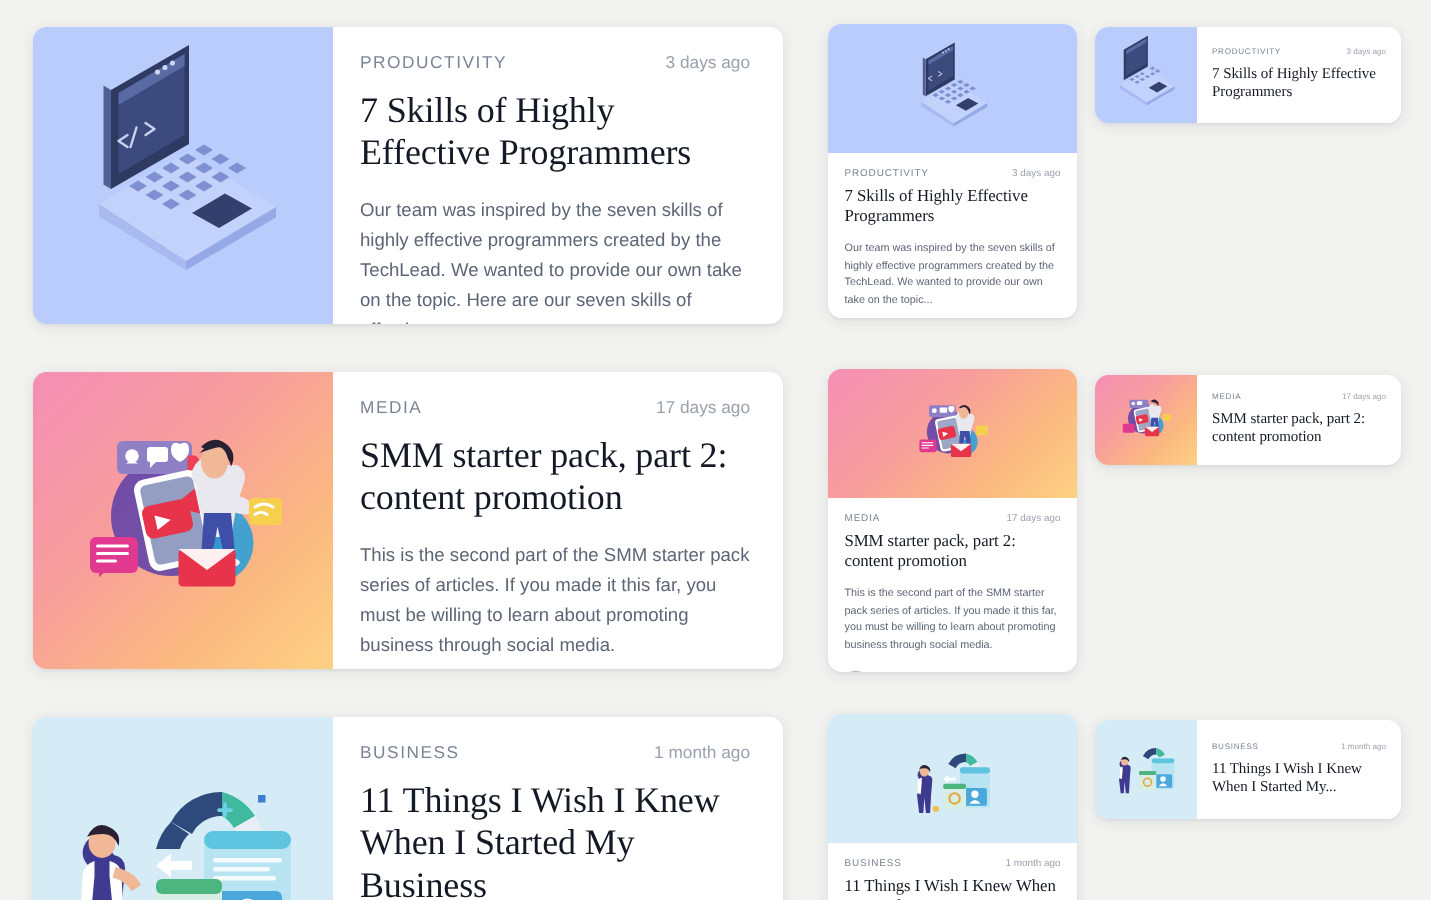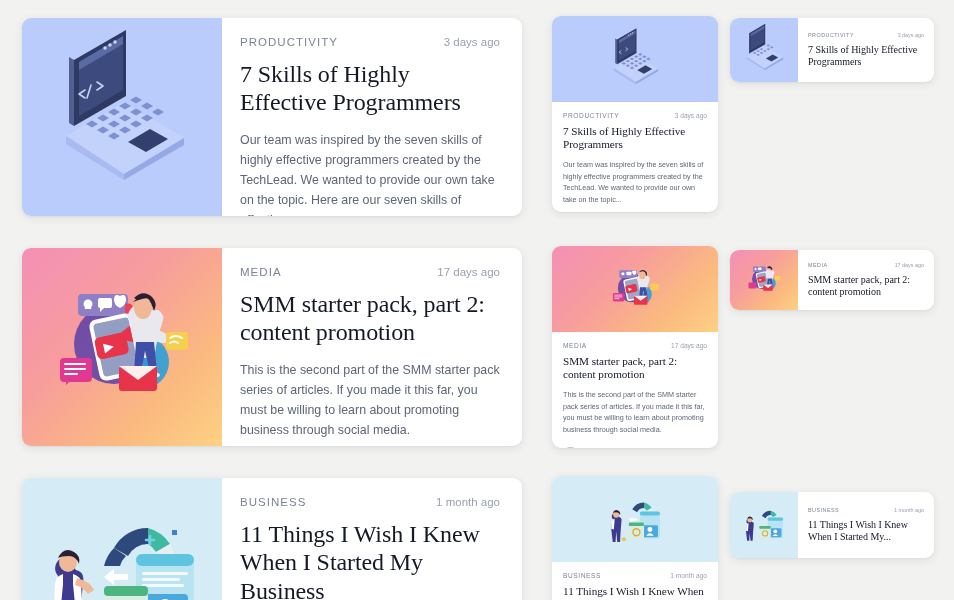--- a/index.html
+++ b/index.html
@@ -132,21 +132,21 @@
   #card-lg-1 { left: 22px;  top: 18px;  height: 198px; }
   #card-md-1 { left: 552px; top: 16px;  height: 196px; }
   #card-sm-1 { left: 730px; top: 18px;  height: 64px; }
   
   #card-lg-2 { left: 22px;  top: 248px; height: 198px; }
   #card-md-2 { left: 552px; top: 246px; height: 202px; }
   #card-sm-2 { left: 730px; top: 250px; height: 60px; }
   
   #card-lg-3 { left: 22px;  top: 478px; height: 198px; }
   #card-md-3 { left: 552px; top: 476px; height: 202px; }
-  #card-sm-3 { left: 730px; top: 492px; height: 66px; }
+  #card-sm-3 { left: 730px; top: 480px; height: 66px; }
 </style>
 </head>
 <body>
 
 <div class="stage">
 
   <article class="card card-lg" id="card-lg-1">
     <div class="illus bg-periwinkle">
       <svg viewBox="0 0 200 198" preserveAspectRatio="xMidYMid meet" aria-hidden="true">
         <g transform="translate(100,100)">

